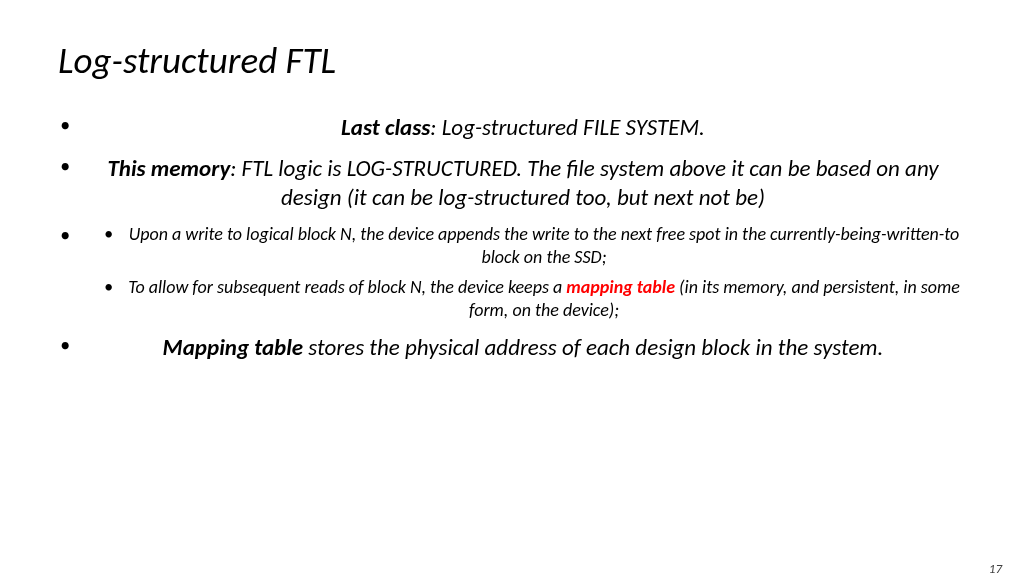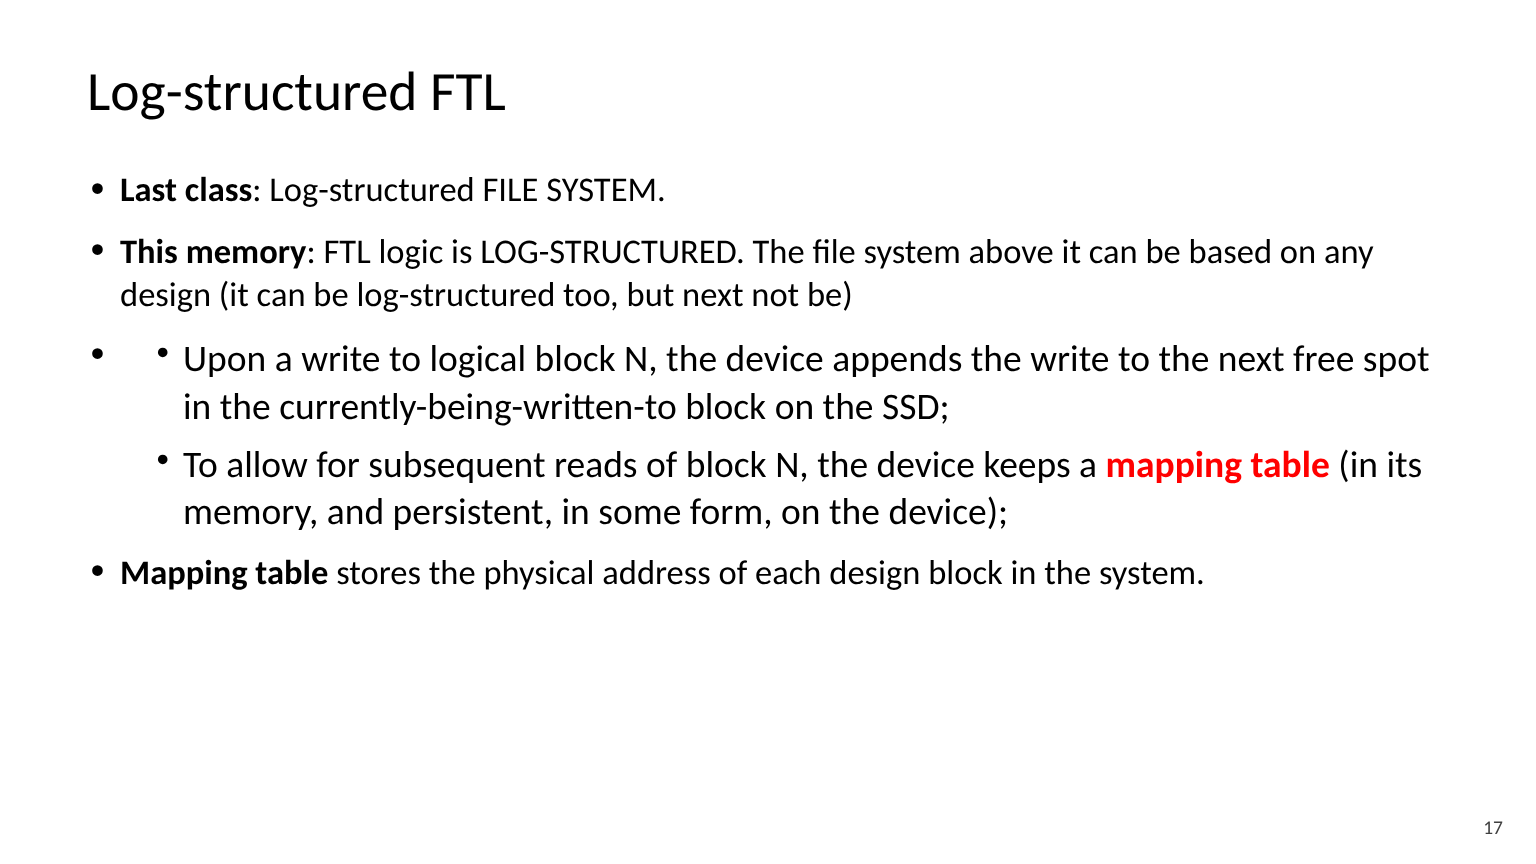--- a/index.html
+++ b/index.html
@@ -1,33 +1,34 @@
 <!DOCTYPE html>
 <html><head>
   <meta charset="utf-8">
   <style>
-    * { margin: 0; padding: 0; box-sizing: border-box; }
+    * { margin: 0; padding: 0; box-sizing: border-box; font-style: italic; }
     body {
       width: 1024px;
       height: 576px;
       font-family: Calibri, 'Segoe UI', Arial, sans-serif;
       background: #fff;
       color: #000;
       padding: 38px 58px 20px 58px;
       position: relative;
     }
     .title {
       font-size: 37px;
       font-weight: 400;
       color: #000;
       margin-bottom: 30px;
     }
     ul.level1 {
       list-style: none;
       padding-left: 0;
+      text-align: center;
     }
     ul.level1 > li {
       font-size: 23px;
       line-height: 1.25;
       margin-bottom: 12px;
       padding-left: 22px;
       position: relative;
     }
     ul.level1 > li::before {
       content: "•";
@@ -35,38 +36,38 @@
       left: 2px;
       top: 0;
       font-size: 20px;
     }
     ul.level2 {
       list-style: none;
       padding-left: 22px;
       margin-top: 8px;
     }
     ul.level2 > li {
-      font-size: 25px;
+      font-size: 18px;
       line-height: 1.25;
       margin-bottom: 8px;
       padding-left: 20px;
       position: relative;
     }
     ul.level2 > li::before {
       content: "•";
       position: absolute;
       left: 2px;
       top: 0;
       font-size: 18px;
     }
     .bold { font-weight: 700; }
     .red { color: #ff0000; }
     .page-num {
       position: absolute;
-      bottom: 16px;
+      bottom: 0;
       right: 22px;
       font-size: 13px;
       color: #404040;
     }
   </style>
 </head>
 <body>
 
 <div class="title">Log-structured FTL</div>
 

